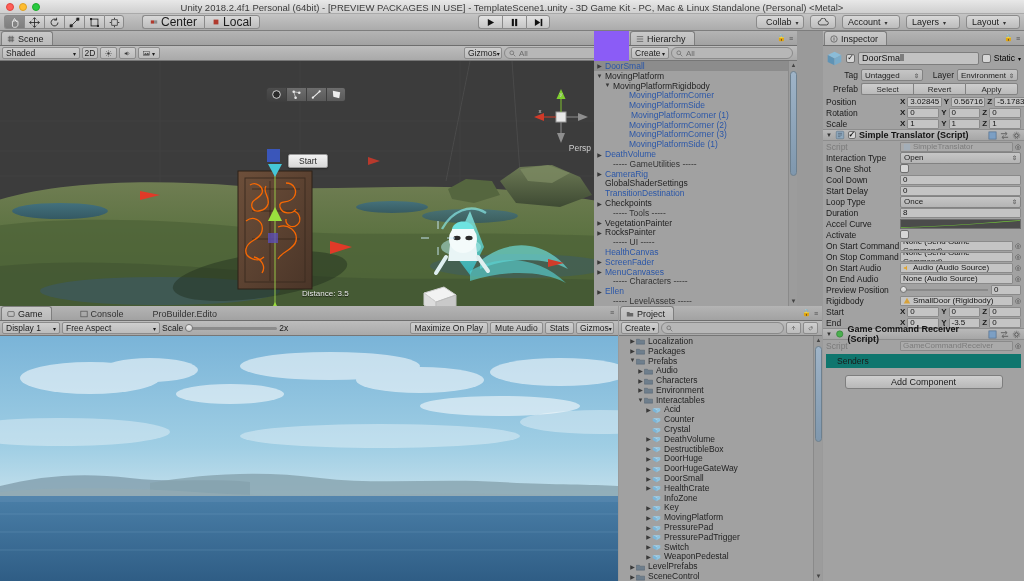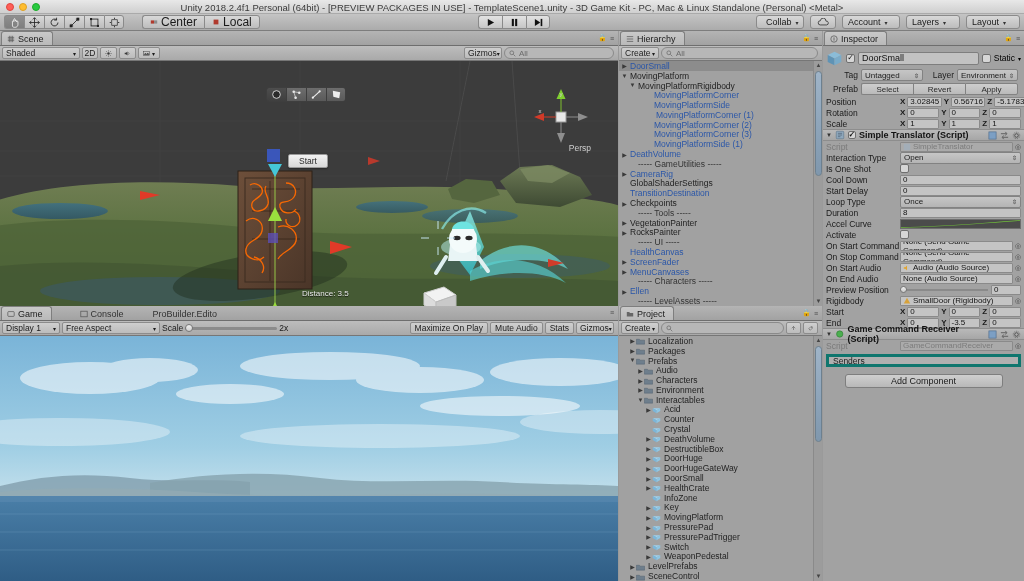--- a/index.html
+++ b/index.html
@@ -158,21 +158,21 @@
     position: absolute; left: 0; top: 30px; width: 618px; height: 245px; overflow: hidden;
   }
   .gslider { display: flex; align-items: center; gap: 2px; font-size: 8.5px; color: #1c1c1c; }
   .gtrack { width: 92px; height: 3px; background: #8b8b8b; border-radius: 2px; position: relative; }
   .gknob {
     position: absolute; left: 0; top: -3px; width: 8px; height: 8px;
     border-radius: 50%; background: linear-gradient(#f0f0f0,#cfcfcf); border: 1px solid #777;
   }
 
   
-  #hier-panel { left: 619px; top: 31px; width: 203px; height: 275px; background: #8b5cf6; }
+  #hier-panel { left: 594px; top: 31px; width: 203px; height: 275px; background: #8b5cf6; padding-left: 35px; }
   #hier-list {
     position: absolute; left: 0; top: 30px; width: 203px; height: 245px;
     background: #a1a1a1; overflow: hidden;
   }
   .hrow {
     height: 9.8px; display: flex; align-items: center; font-size: 8.5px;
     color: #2d2d2d; white-space: nowrap; padding-right: 2px;
   }
   .hrow.sel { background: #8c8c8c; }
   .hrow .tri { width: 7px; font-size: 6px; color: #3a3a3a; flex: 0 0 7px; text-align: center; }
@@ -250,21 +250,21 @@
   .slider-row { display: flex; align-items: center; gap: 3px; flex: 1; }
   .strack { flex: 1; height: 2px; background: #8a8a8a; position: relative; }
   .sknob { position: absolute; left: 0; top: -3px; width: 7px; height: 7px; border-radius: 50%;
            background: linear-gradient(#efefef,#c9c9c9); border: 1px solid #777; }
   .addcomp {
     margin: 7px auto; width: 158px; height: 14px;
     background: linear-gradient(#cfcfcf,#b8b8b8); border: 1px solid #7e7e7e; border-radius: 3px;
     display: flex; align-items: center; justify-content: center; font-size: 9px; color: #1a1a1a;
   }
   .senders-box {
-    margin: 3px; height: 13px; background: #b0b0b0; border: 3px solid #0f766e;
+    margin: 3px; height: 13px; background: #b0b0b0; border: 7px solid #0f766e;
     display: flex; align-items: center; padding: 0 4px; font-size: 8.5px; color: #1a1a1a;
   }
   
   .vscroll { position: absolute; right: 0; top: 0; width: 9px; bottom: 0; background: #9c9c9c;
              border-left: 1px solid #8a8a8a; }
   .vthumb { position: absolute; left: 1px; width: 7px; border-radius: 4px;
             background: linear-gradient(#9fb4c8,#7f97ad); border: 1px solid #6d808f; }
   .varrow { position: absolute; left: 1px; width: 7px; height: 7px; font-size: 6px; color: #444;
             text-align: center; line-height: 7px; }
 </style>

